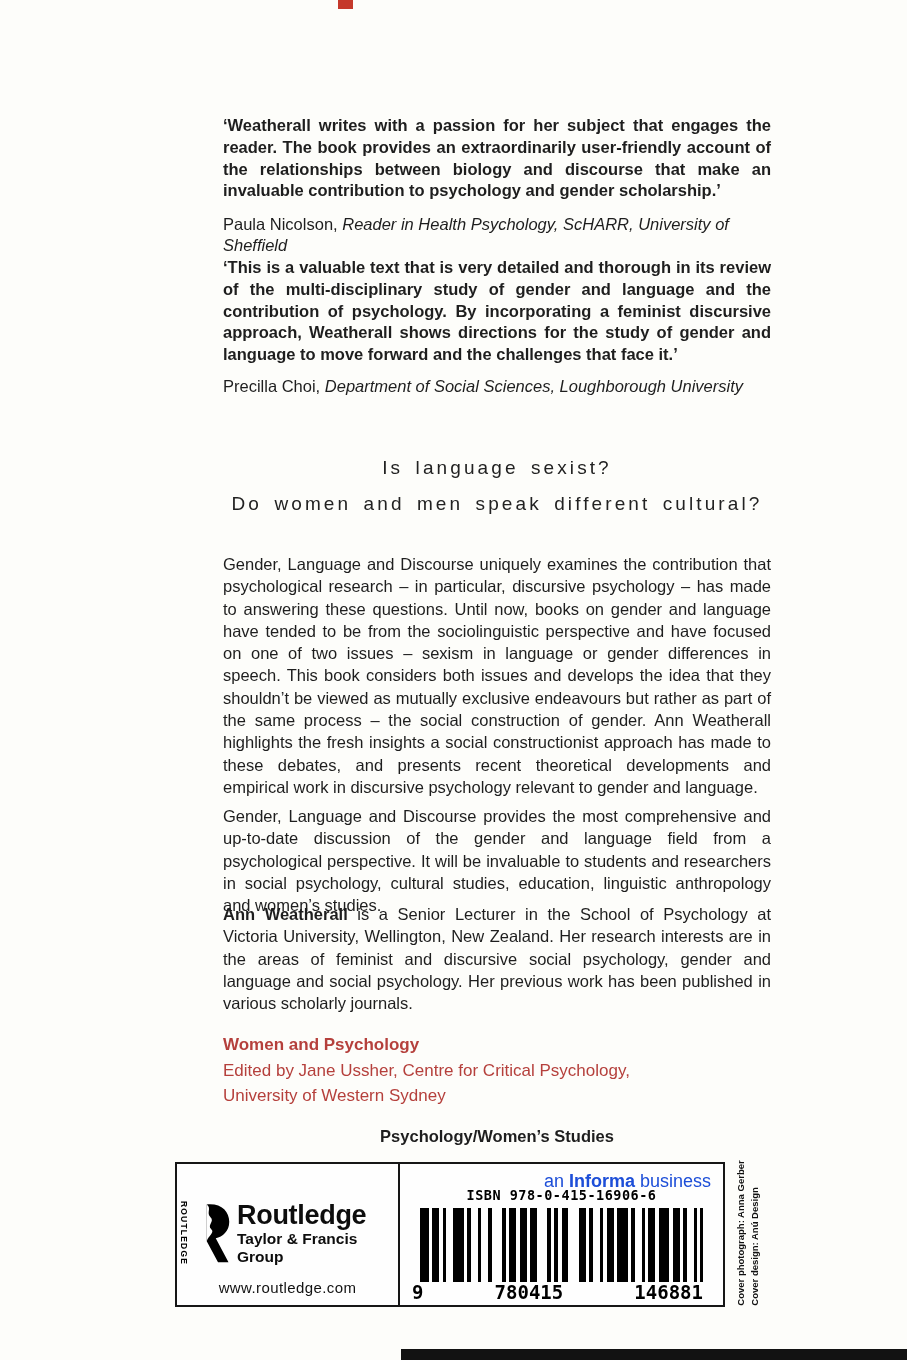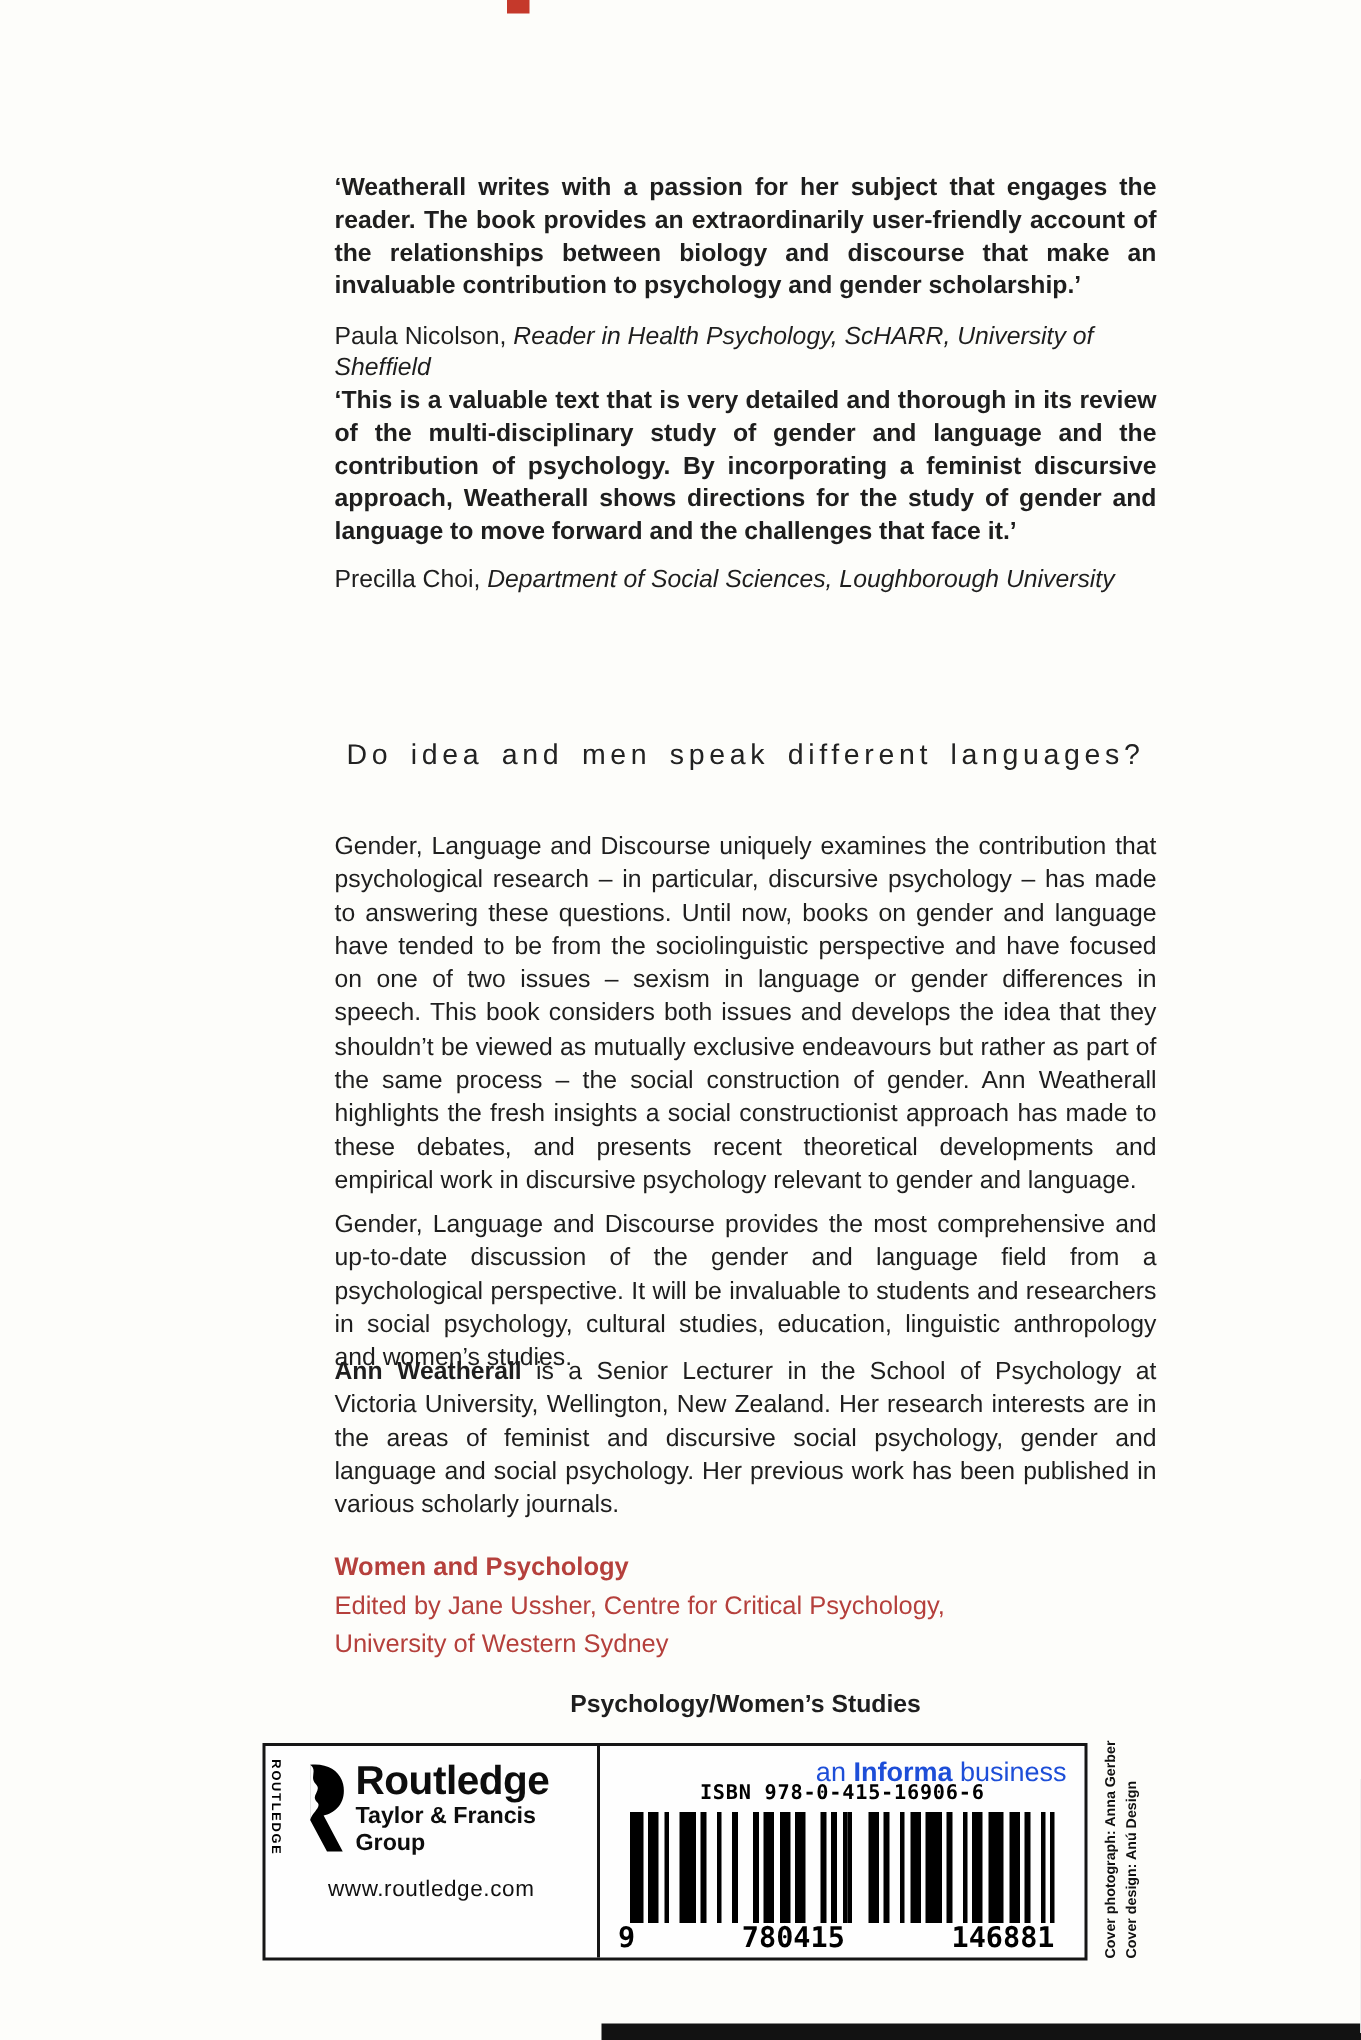--- a/index.html
+++ b/index.html
@@ -24,21 +24,21 @@
   .series { font-size:17px; line-height:25.5px; color:#b5403c; }
   .series .stitle { font-weight:bold; }
 
   .category { font-weight:bold; font-size:16.5px; }
 
   
   .pubbox { left:175px; top:1162px; width:546px; height:141px; border:2px solid #161616; background:#fefefe; display:flex; }
   .cell-logo { width:221px; border-right:2px solid #161616; position:relative; }
   .cell-code { flex:1; position:relative; }
 
-  .logo-row { display:flex; align-items:center; justify-content:center; gap:7px; margin-top:8px; }
+  .logo-row { display:flex; align-items:center; justify-content:center; gap:7px; margin-top:36px; }
   .vert-wrap { position:relative; width:13px; height:60px; flex:none; }
   .vert-name { position:absolute; left:50%; top:50%; transform:translate(-50%,-50%) rotate(90deg);
                font-size:8.5px; font-weight:bold; letter-spacing:1.2px; white-space:nowrap; color:#000; }
   .r-glyph { flex:none; }
   .pub-text { display:flex; flex-direction:column; }
   .pub-name { font-size:27px; font-weight:bold; letter-spacing:-0.3px; color:#0d0d0d; line-height:30px; }
   .pub-group { font-size:15.5px; font-weight:bold; color:#0d0d0d; line-height:18px; }
   .pub-site { text-align:center; margin-top:13px; font-size:15px; letter-spacing:0.4px; color:#111; }
 
   .informa { position:absolute; top:7px; right:12px; font-size:18px; color:#1d4ed8;text-align:center; }
@@ -66,21 +66,22 @@
 <div class="page">
 
   <div class="abs red-mark"></div>
 
   <div class="abs col quote" style="top:115px;">‘Weatherall writes with a passion for her subject that engages the reader. The book provides an extraordinarily user-friendly account of the relationships between biology and discourse that make an invaluable contribution to psychology and gender scholarship.’</div>
   <div class="abs col attr" style="top:214px;"><span>Paula Nicolson, </span><span class="role">Reader in Health Psychology, ScHARR, University of Sheffield</span></div>
 
   <div class="abs col quote" style="top:257px;">‘This is a valuable text that is very detailed and thorough in its review of the multi-disciplinary study of gender and language and the contribution of psychology. By incorporating a feminist discursive approach, Weatherall shows directions for the study of gender and language to move forward and the challenges that face it.’</div>
   <div class="abs col attr" style="top:376px;"><span>Precilla Choi, </span><span class="role">Department of Social Sciences, Loughborough University</span></div>
 
-  <div class="abs col headline" style="top:493px;">Do idea and men speak different languages?</div>
+  <div class="abs col headline" style="top:457px;">Is language sexist?</div>
+  <div class="abs col headline" style="top:493px;">Do women and men speak different cultural?</div>
 
   <div class="abs col para" style="top:553px;"><span class="lead-italic">Gender, Language and Discourse</span><span> uniquely examines the contribution that psychological research – in particular, discursive psychology – has made to answering these questions. Until now, books on gender and language have tended to be from the sociolinguistic perspective and have focused on one of two issues – sexism in language or gender differences in speech. This book considers both issues and develops the idea that they shouldn’t be viewed as mutually exclusive endeavours but rather as part of the same process – the social construction of gender. Ann Weatherall highlights the fresh insights a social constructionist approach has made to these debates, and presents recent theoretical developments and empirical work in discursive psychology relevant to gender and language.</span></div>
 
   <div class="abs col para" style="top:805px;"><span class="lead-italic">Gender, Language and Discourse</span><span> provides the most comprehensive and up-to-date discussion of the gender and language field from a psychological perspective. It will be invaluable to students and researchers in social psychology, cultural studies, education, linguistic anthropology and women’s studies.</span></div>
 
   <div class="abs col para" style="top:903px;"><span class="lead-bold">Ann Weatherall</span><span> is a Senior Lecturer in the School of Psychology at Victoria University, Wellington, New Zealand. Her research interests are in the areas of feminist and discursive social psychology, gender and language and social psychology. Her previous work has been published in various scholarly journals.</span></div>
 
   <div class="abs col series" style="top:1032px;">
     <div class="stitle">Women and Psychology</div>
     <div>Edited by Jane Ussher, Centre for Critical Psychology,</div>

